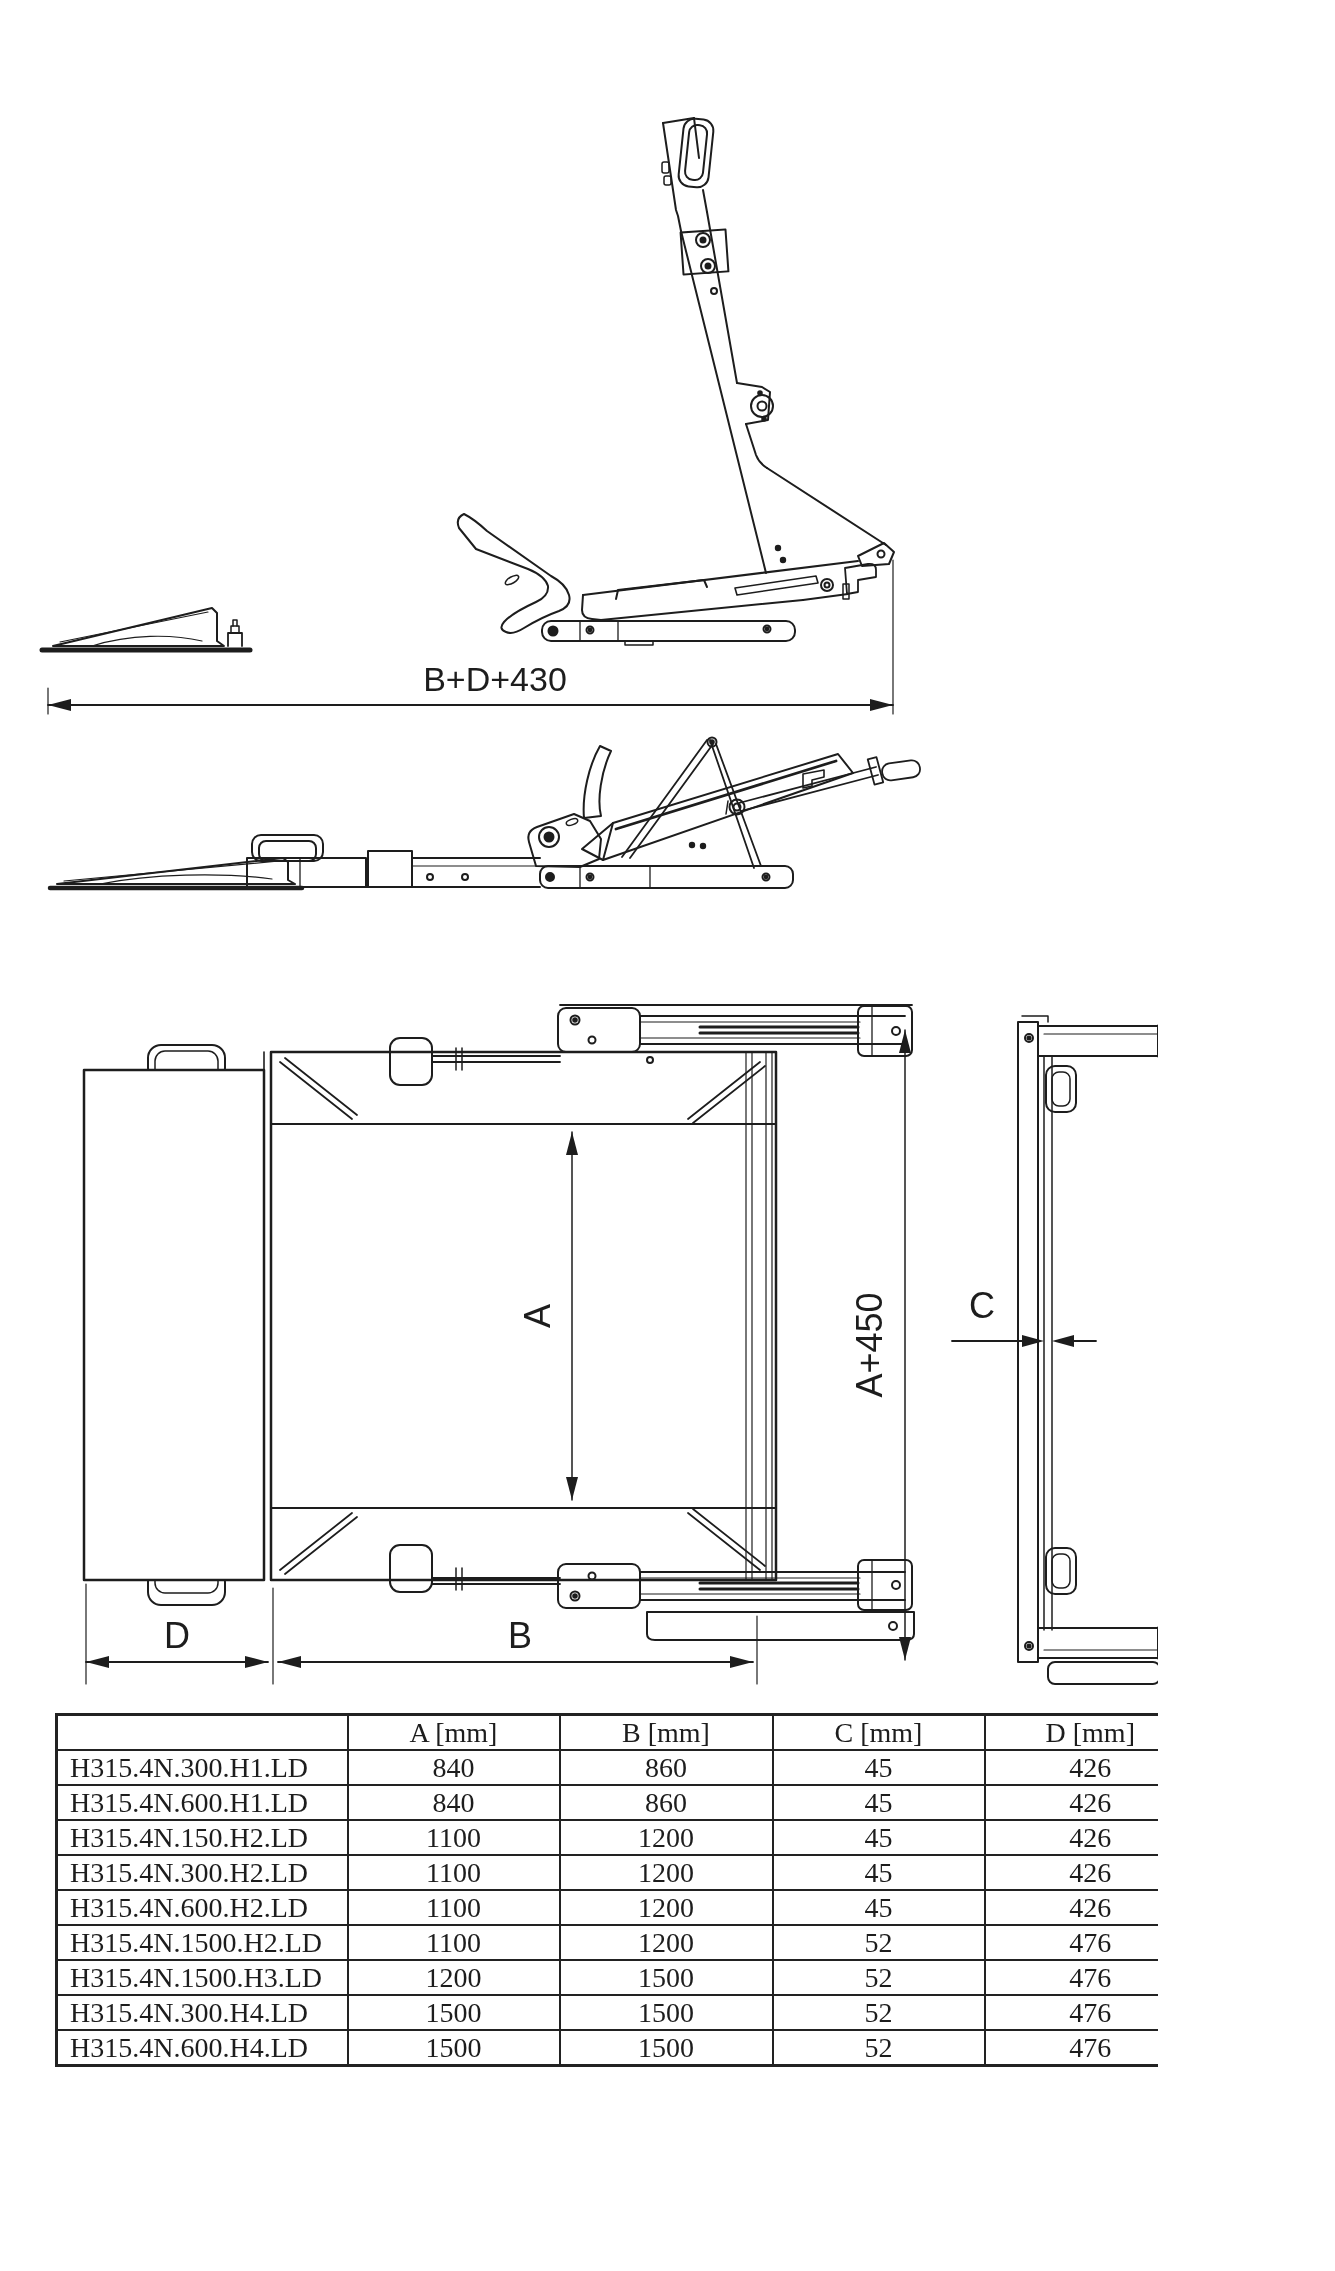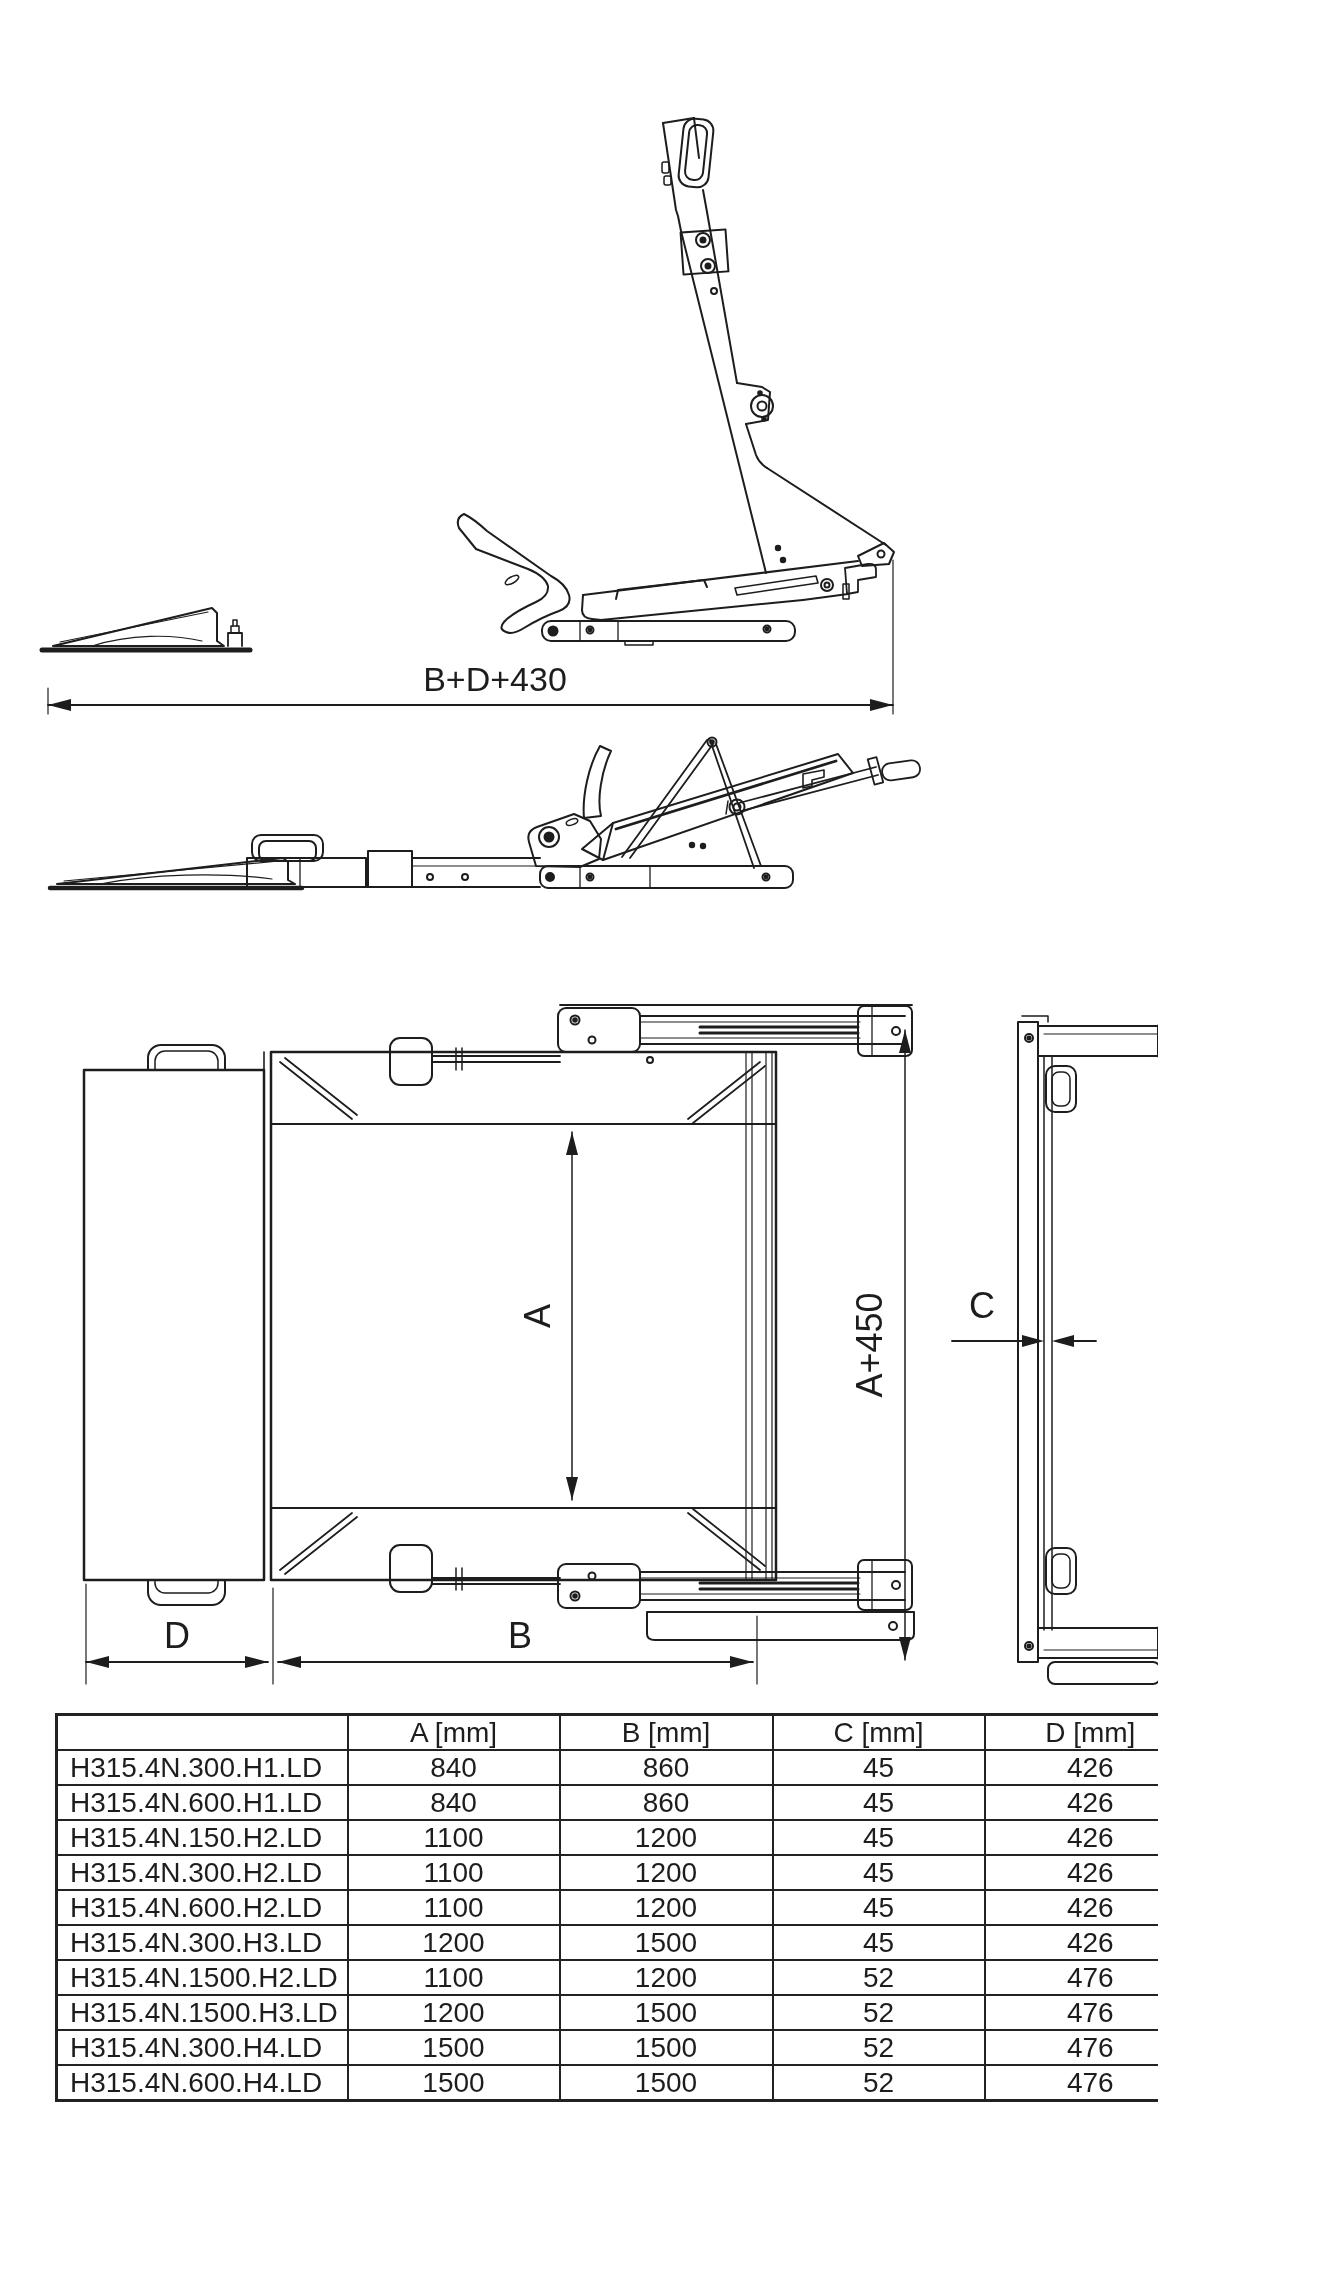--- a/index.html
+++ b/index.html
@@ -5,21 +5,21 @@
   html,body{margin:0;padding:0;background:#fff;}
   #page{position:relative;width:1158px;height:2271px;background:#ffffff;overflow:hidden;
         font-family:"Liberation Sans",sans-serif;color:#1d1d1d;}
   #drawing{position:absolute;left:0;top:0;}
   svg text{font-family:"Liberation Sans",sans-serif;fill:#1d1d1d;}
   #dims-table{position:absolute;left:55px;top:1713px;width:1140px;
               border-collapse:collapse;table-layout:fixed;
               font-size:28px;color:#1d1d1d;}
   #dims-table td,#dims-table th{border:2px solid #222;height:33px;padding:0;
               font-weight:normal;text-align:center;overflow:hidden;white-space:nowrap;}
-  #dims-table{border:3px solid #222;}
+  #dims-table{border:3px solid #222;font-family:Liberation Serif, serif;}
   #dims-table td.model{text-align:left;padding-left:12px;}
 </style>
 </head>
 <body>
 
 <div id="page">
 
 <svg id="drawing" width="1335" height="1713" viewBox="0 0 1335 1713" stroke="#1d1d1d" fill="none" stroke-width="2" stroke-linecap="round" stroke-linejoin="round">
 
   <g>
@@ -354,27 +354,20 @@
     <td>426</td>
   </tr>
   <tr>
     <td class="model">H315.4N.600.H2.LD</td>
     <td>1100</td>
     <td>1200</td>
     <td>45</td>
     <td>426</td>
   </tr>
   <tr>
-    <td class="model">H315.4N.300.H3.LD</td>
-    <td>1200</td>
-    <td>1500</td>
-    <td>45</td>
-    <td>426</td>
-  </tr>
-  <tr>
     <td class="model">H315.4N.1500.H2.LD</td>
     <td>1100</td>
     <td>1200</td>
     <td>52</td>
     <td>476</td>
   </tr>
   <tr>
     <td class="model">H315.4N.1500.H3.LD</td>
     <td>1200</td>
     <td>1500</td>

